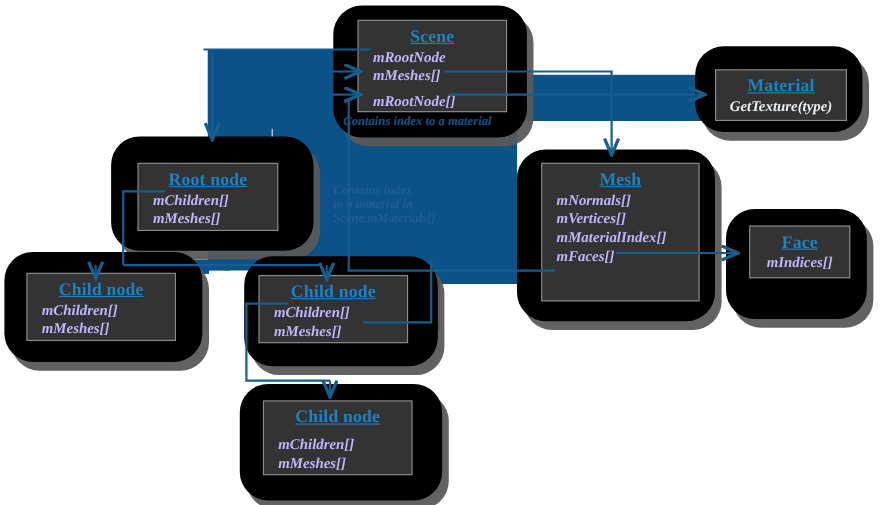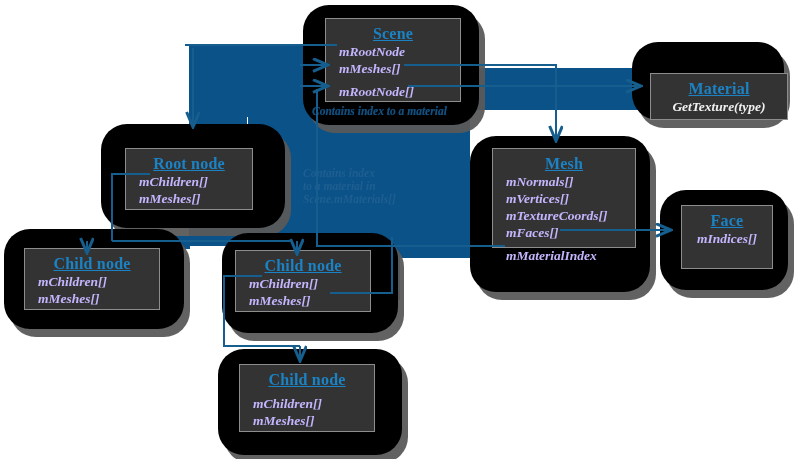--- a/index.html
+++ b/index.html
@@ -182,41 +182,40 @@
   <div class="note" style="left:312px; top:105px;">
     <div>Contains index to a material</div>
   </div>
 
   <div class="note-ghost" style="left:303px; top:167px;">
     <div>Contains index</div>
     <div>to a material in</div>
     <div>Scene.mMaterials[]</div>
   </div>
 
-  <div class="box" style="left:650px; top:73px; width:138px; height:47px;">
+  <div class="box" style="left:650px; top:63px; width:120px; height:47px;">
     <div class="box-title">Material</div>
     <div class="box-method">GetTexture(type)</div>
   </div>
 
   <div class="box" style="left:125px; top:148px; width:128px; height:62px;">
     <div class="box-title">Root node</div>
     <div class="box-field">mChildren[]</div>
     <div class="box-field">mMeshes[]</div>
   </div>
 
-  <div class="box" style="left:492px; top:148px; width:144px; height:100px;">
+  <div class="box" style="left:492px; top:148px; width:144px; height:126px;">
     <div class="box-title">Mesh</div>
     <div class="box-field">mNormals[]</div>
     <div class="box-field">mVertices[]</div>
-    <div class="box-field">mTextureCoords[]</div>
+    <div class="box-field">mMaterialIndex[]</div>
     <div class="box-field">mFaces[]</div>
-    <div class="box-field spaced">mMaterialIndex</div>
-  </div>
-
-  <div class="box" style="left:681px; top:205px; width:92px; height:64px;">
+  </div>
+
+  <div class="box" style="left:681px; top:205px; width:92px; height:48px;">
     <div class="box-title">Face</div>
     <div class="box-field" style="text-align:center; padding-left:0;">mIndices[]</div>
   </div>
 
   <div class="box" style="left:24px; top:248px; width:136px; height:62px;">
     <div class="box-title">Child node</div>
     <div class="box-field">mChildren[]</div>
     <div class="box-field">mMeshes[]</div>
   </div>
 

